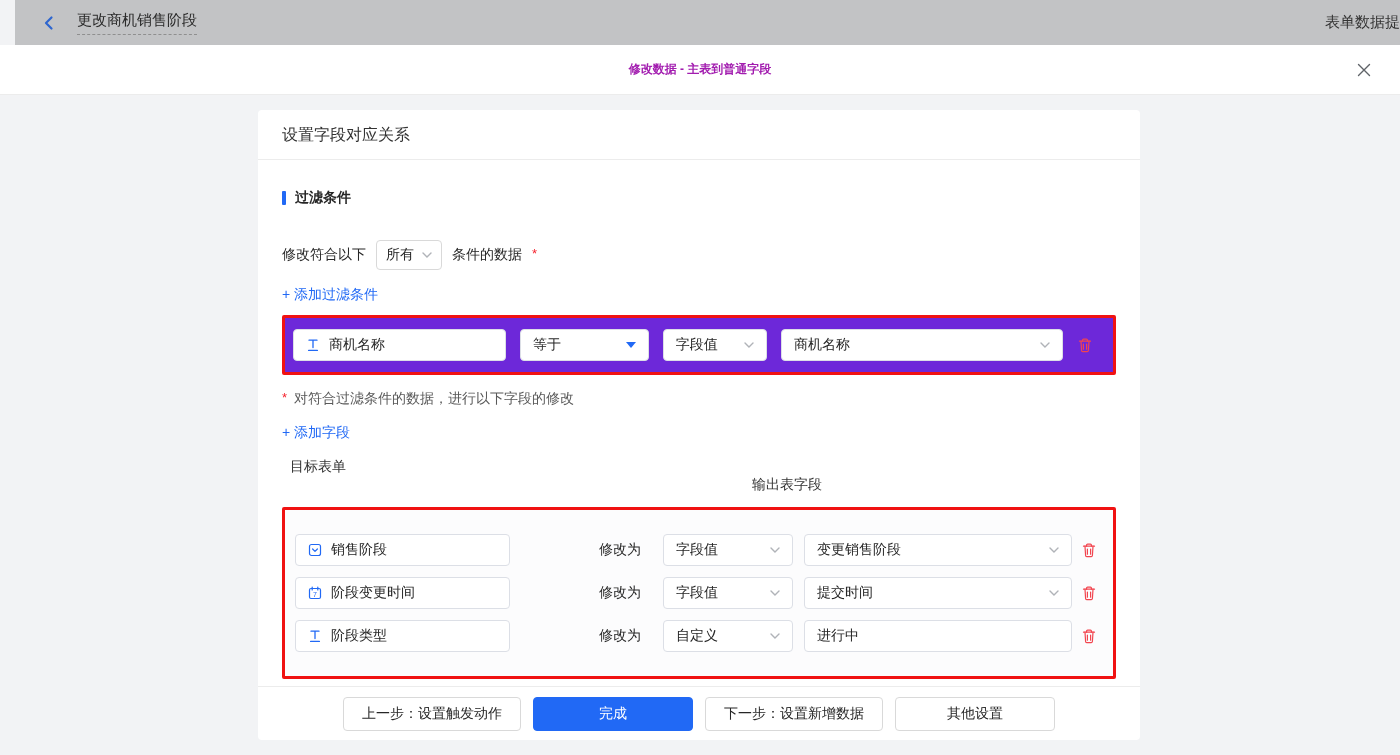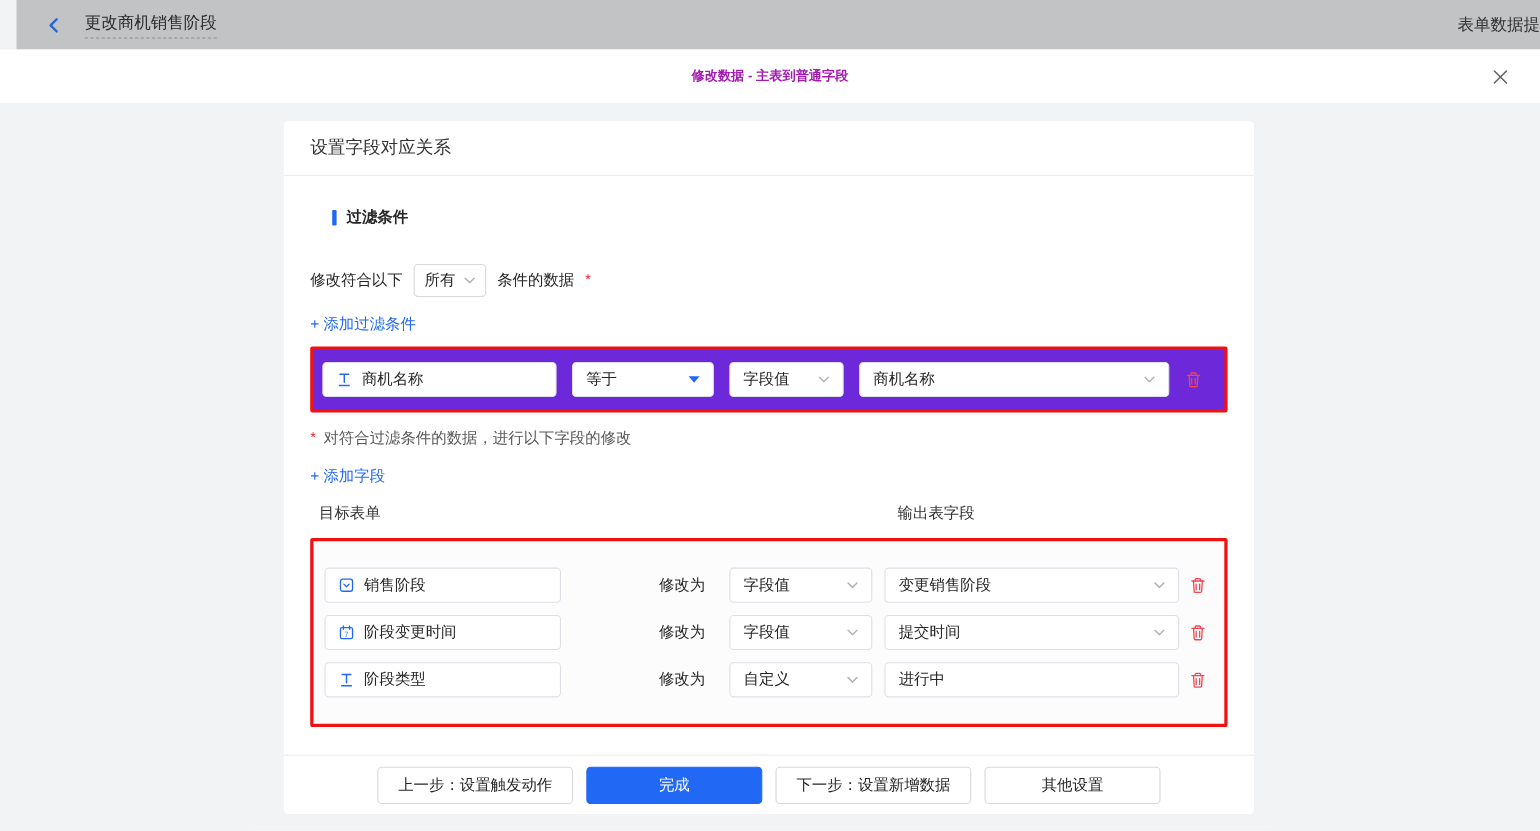--- a/index.html
+++ b/index.html
@@ -19,21 +19,21 @@
   .modal-header { position:absolute; top:45px; left:0; width:1400px; height:50px; background:#fff; border-bottom:1px solid #ececec; display:flex; align-items:center; justify-content:center; }
   .modal-title { font-size:12px; font-weight:bold; color:#a21caf; }
   .close-btn { position:absolute; right:26px; top:15px; width:20px; height:20px; display:flex; align-items:center; justify-content:center; cursor:pointer; }
 
   
   .page { position:absolute; top:95px; left:0; width:1400px; height:660px; background:#f2f3f5; }
   .card { position:absolute; left:258px; top:15px; width:882px; height:630px; background:#fff; border-radius:4px; display:flex; flex-direction:column; }
   .card-header { height:50px; line-height:50px; padding:0 24px; font-size:16px; color:#333; border-bottom:1px solid #ececec; flex:0 0 auto; }
   .card-body { flex:1 1 auto; padding:0 24px; overflow:hidden; }
 
-  .section-title { margin-top:29px; display:flex; align-items:center; gap:9px; font-weight:bold; font-size:14px; color:#262626;margin-left:20px; }
+  .section-title { margin-top:29px; display:flex; align-items:center; gap:9px; font-weight:bold; font-size:14px; color:#262626; }
   .section-bar { width:4px; height:14px; background:#2169f5; border-radius:1px; }
 
   .match-row { margin-top:33px; display:flex; align-items:center; gap:10px; }
   .req { color:#f5222d; font-size:13px; position:relative; top:-2px; }
 
   .mini-select { width:66px; height:30px; border:1px solid #d9d9d9; border-radius:4px; background:#fff; display:flex; align-items:center; justify-content:space-between; padding:0 9px; cursor:pointer; }
 
   .add-link { margin-top:16px; display:inline-block; color:#2169f5; font-size:14px; cursor:pointer; }
 
   .hl-box { border:3px solid #f01212; border-radius:2px; }
@@ -43,21 +43,21 @@
   .op-select { width:130px; height:32px; background:#fff; border:1px solid #dcdfe6; border-radius:4px; display:flex; align-items:center; justify-content:space-between; padding:0 12px; cursor:pointer; }
   .caret-blue { width:0; height:0; border-left:5px solid transparent; border-right:5px solid transparent; border-top:6px solid #2169f5; }
   .sel { height:32px; background:#fff; border:1px solid #dcdfe6; border-radius:4px; display:flex; align-items:center; justify-content:space-between; padding:0 12px; cursor:pointer; }
   .sel-105 { width:105px; }
   .sel-285 { width:285px; }
   .sel-130 { width:130px; }
   .sel-268 { width:268px; }
   .trash { margin-left:auto; margin-right:12px; cursor:pointer; display:flex; align-items:center; }
 
   .desc-row { margin-top:15px; display:flex; align-items:center; gap:7px; color:#595959; }
-  .cols { margin-top:16px; display:flex; color:#333; }
+  .cols { margin-top:16px; display:flex; color:#333;flex-direction:column; }
   .col1 { margin-left:8px; }
   .col2 { margin-left:470px; }
 
   .map-box { margin-top:13px; background:#fcfcfd; padding:24px 10px; display:flex; flex-direction:column; gap:11px; }
   .map-row { display:flex; align-items:center; }
   .map-row .field-input { flex:0 0 215px; }
   .modify-label { margin-left:89px; margin-right:22px; color:#262626; }
   .map-row .sel-130 { margin-right:11px; }
   .map-row .trash { margin-right:6px; }
   .value-input { width:268px; height:32px; border:1px solid #dcdfe6; border-radius:4px; padding:0 12px; font-size:14px; color:#262626; font-family:inherit; background:#fff; }

